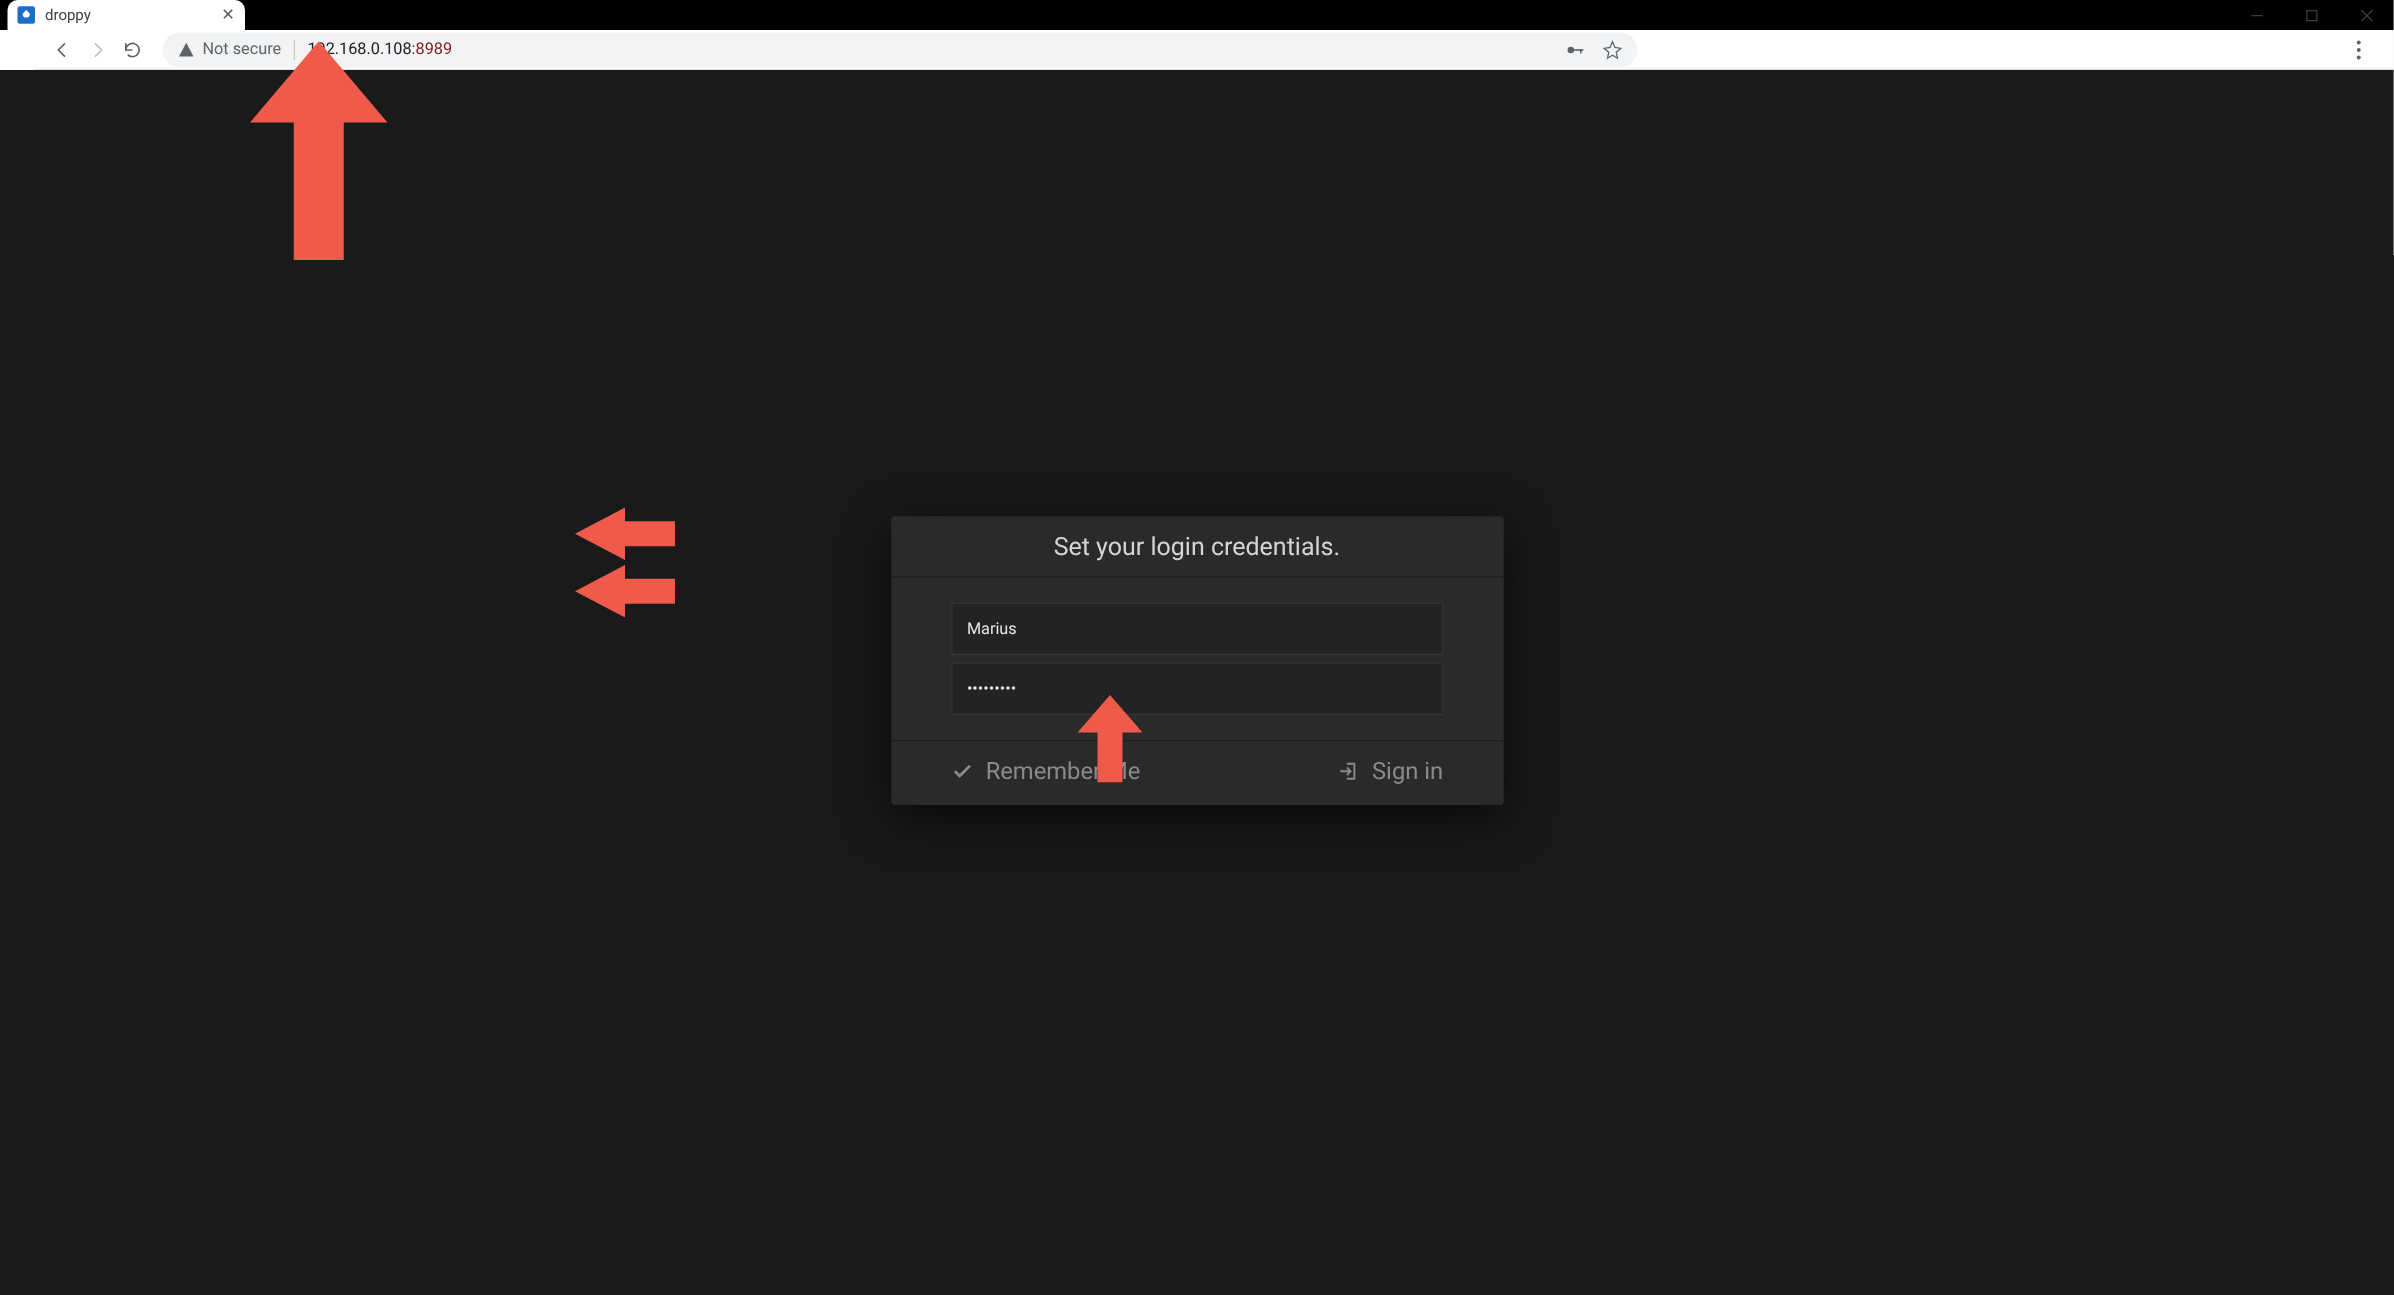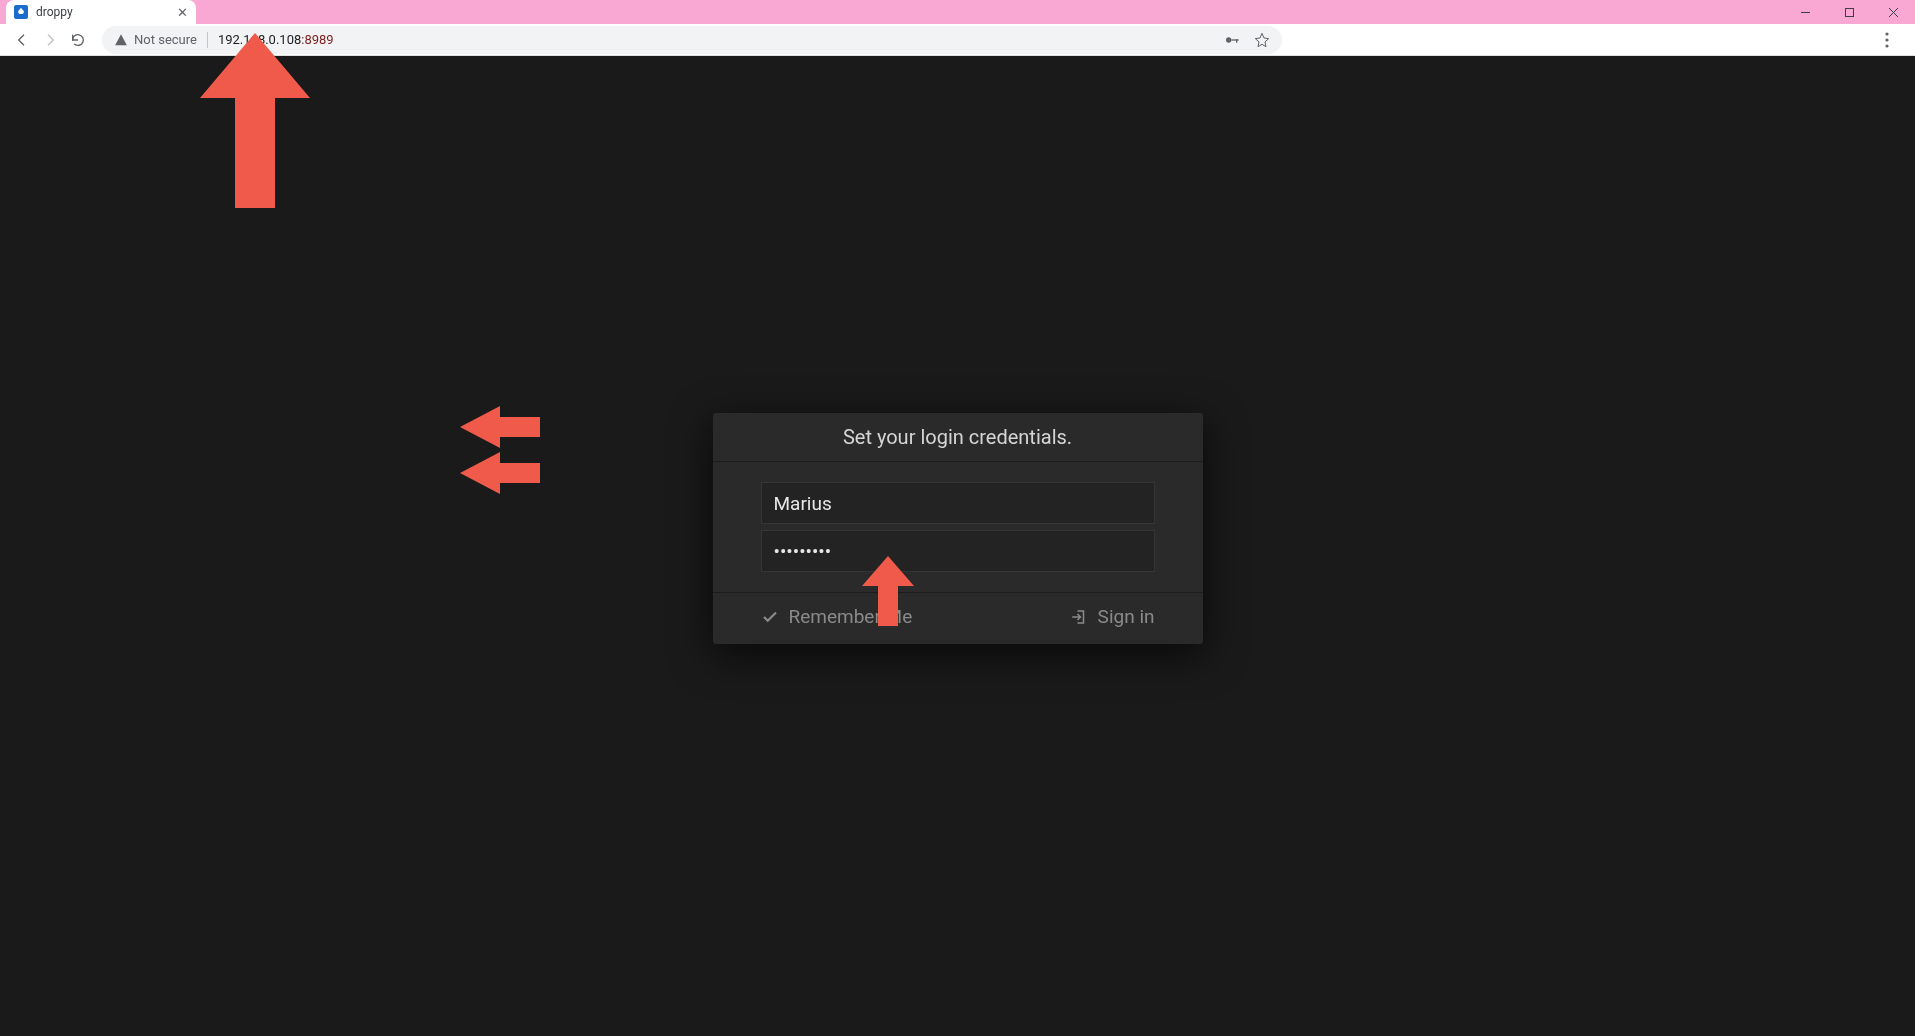--- a/index.html
+++ b/index.html
@@ -1,45 +1,45 @@
 <!DOCTYPE html>
 <html><head>
 <meta charset="utf-8">
 <style>
   * { box-sizing: border-box; margin: 0; padding: 0; }
   html, body { width: 1915px; height: 1036px; font-family: "Segoe UI", Roboto, Arial, sans-serif; overflow: hidden; background:#fff;}
   
-  .titlebar { height: 24px; background:#f9a8d4; display:flex; align-items:flex-end;}
+  .titlebar { height: 24px; background:#000000; display:flex; align-items:flex-end;}
   .tab { margin-left:6px; height:24px; width:190px; background:#fff; border-radius:8px 8px 0 0; display:flex; align-items:center; padding:0 8px; font-size:12px; color:#3c4043; position:relative;}
   .tab .favicon{width:14px;height:14px;margin-right:8px;background:#1a6dcd;border-radius:2px;display:flex;align-items:center;justify-content:center;}
   .tab .favicon svg{width:10px;height:10px;fill:#fff;}
   .tab .close-tab{position:absolute;right:8px;color:#5f6368;font-size:13px;}
   .win-controls{margin-left:auto;display:flex;height:24px;}
   .win-btn{width:44px;display:flex;align-items:center;justify-content:center;color:#5f6368;}
   .win-btn svg{width:11px;height:11px;stroke:#3c4043;stroke-width:1;fill:none;}
-  .toolbar{height:32px;background:#fff;display:flex;align-items:center;padding:0 8px;border-bottom:1px solid #e0e0e0;}
+  .toolbar{height:32px;background:#fff;display:flex;align-items:center;padding:0 8px;border-bottom:1px solid #e0e0e0;margin-left:28px;}
   .nav-btn{width:28px;height:28px;display:flex;align-items:center;justify-content:center;color:#5f6368;border-radius:50%;}
   .nav-btn.disabled{color:#bdbdbd;}
   .nav-btn svg{width:16px;height:16px;stroke:currentColor;stroke-width:2;fill:none;}
   .addr{flex:0 0 1180px;height:28px;margin-left:10px;background:#f1f3f4;border-radius:14px;display:flex;align-items:center;padding:0 12px;font-size:13px;color:#5f6368;}
   .addr .secure{display:flex;align-items:center;gap:6px;margin-right:10px;}
   .addr .secure svg{width:14px;height:14px;fill:#5f6368;}
   .addr .sep{width:1px;height:16px;background:#c6c6c6;margin-right:10px;}
   .addr .url{color:#202124;}
   .addr .url .port{color:#7f1d1d;}
   .addr .right-icons{margin-left:auto;display:flex;gap:14px;align-items:center;}
   .addr .right-icons svg{width:16px;height:16px;fill:#5f6368;}
   .kebab{margin-left:auto;margin-right:6px;width:28px;display:flex;align-items:center;justify-content:center;}
   .kebab svg{width:4px;height:16px;fill:#5f6368;}
   
   .page{position:relative;width:100%;height:calc(1036px - 24px - 32px);background:#1a1a1a;}
   .login-box{position:absolute;left:50%;top:357px;transform:translate(-50%,0);width:490px;background:#2a2a2a;border-radius:3px;box-shadow:0 10px 40px rgba(0,0,0,0.7);color:#bfbfbf;font-family:Roboto,"Segoe UI",Arial,sans-serif;}
   .login-heading{padding:12px 0;text-align:center;font-size:20px;font-weight:400;color:#d5d5d5;border-bottom:1px solid #1d1d1d;}
   .login-fields{padding:20px 48px 14px 48px;border-bottom:1px solid #1d1d1d;}
-  .login-fields input{width:100%;height:42px;margin-bottom:6px;background:#232323;border:1px solid #353535;color:#e6e6e6;font-size:19px;padding:0 12px;outline:none;font-family:inherit;}
+  .login-fields input{width:100%;height:42px;margin-bottom:6px;background:#232323;border:1px solid #353535;color:#e6e6e6;font-size:13px;padding:0 12px;outline:none;font-family:inherit;}
   .login-fields input::placeholder{color:#888;}
   .login-actions{display:flex;justify-content:space-between;align-items:center;padding:12px 48px 16px 48px;font-size:19px;color:#8a8a8a;}
   .action{display:flex;align-items:center;gap:10px;cursor:pointer;}
   .action svg{width:18px;height:18px;fill:currentColor;}
   
   .arrow{position:absolute;fill:#f05a4b;}
 </style>
 </head>
 <body>
 

